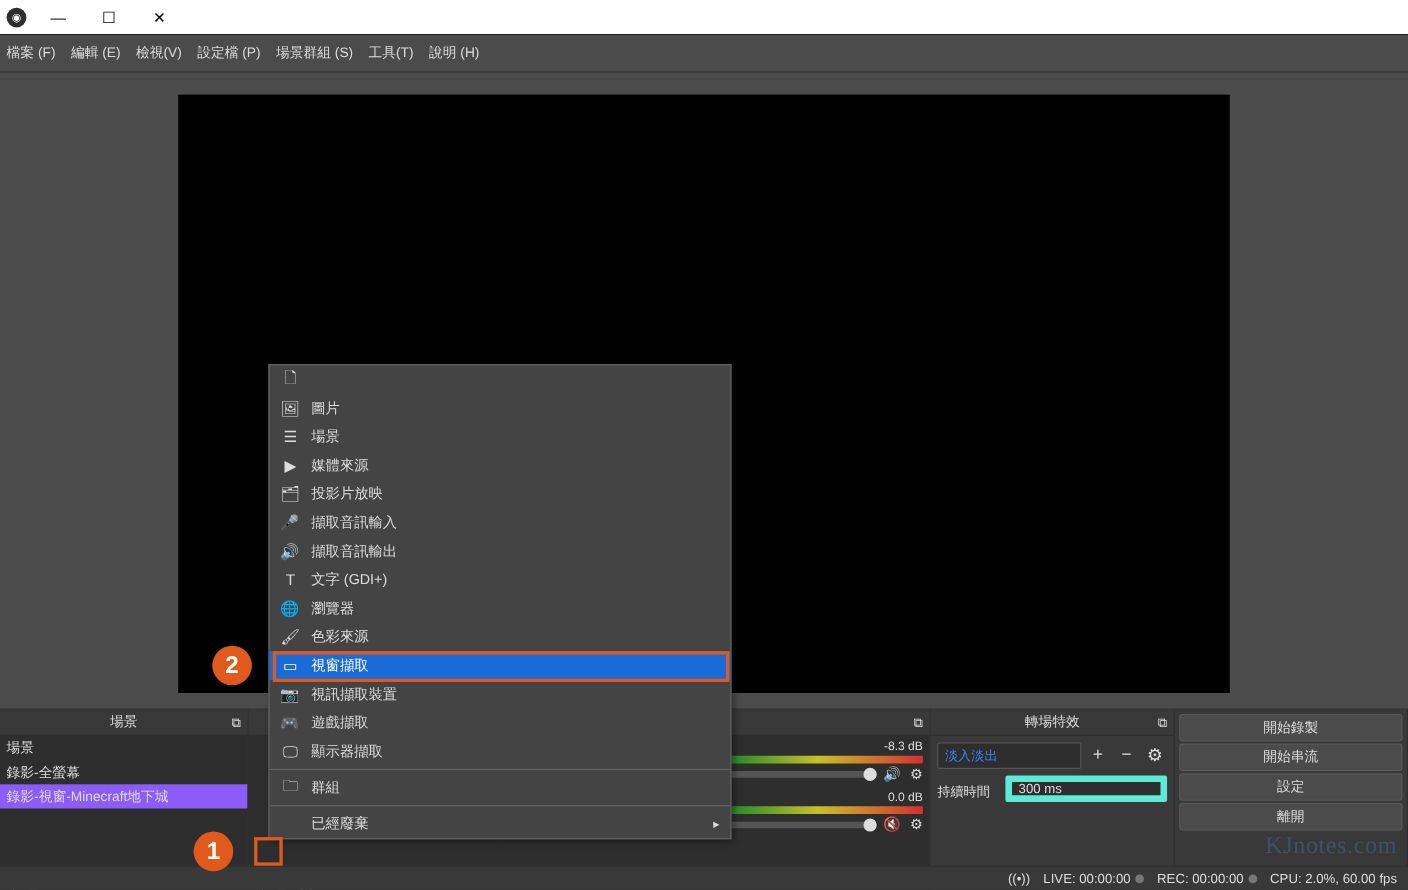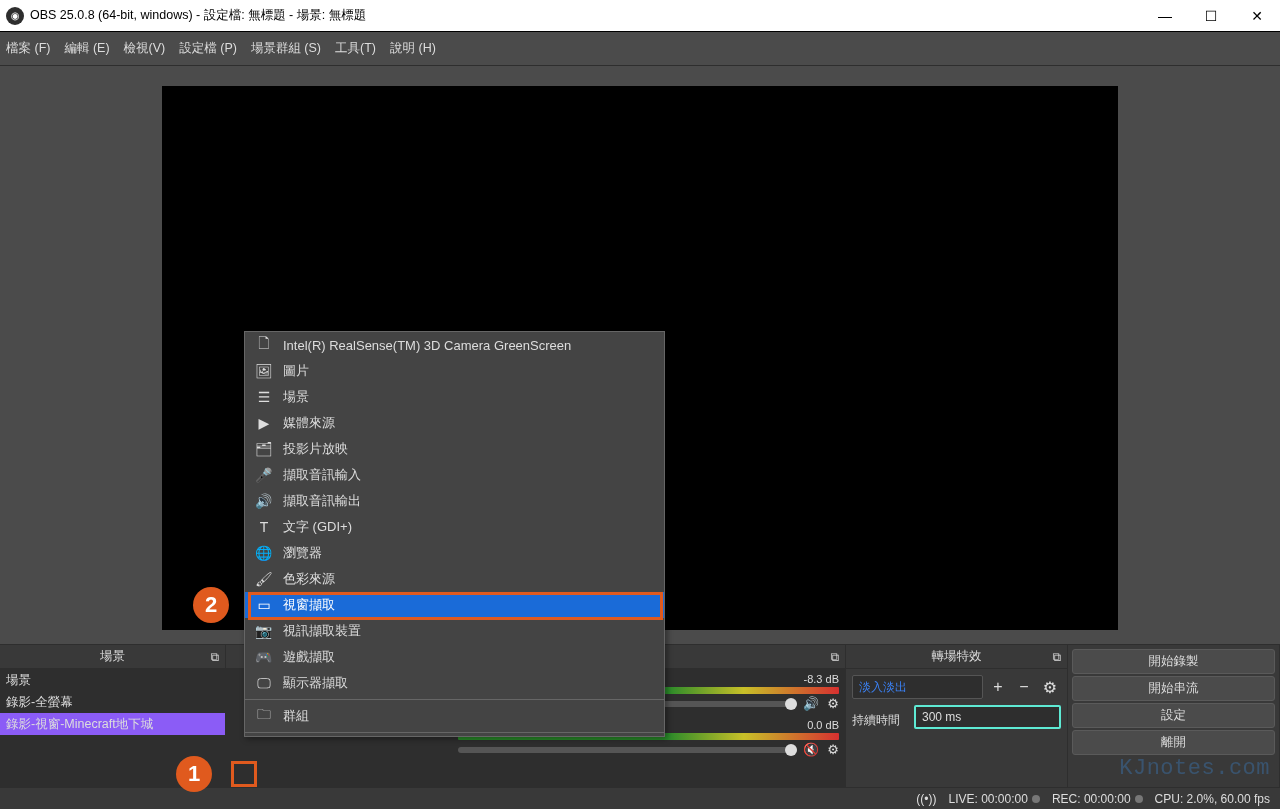--- a/index.html
+++ b/index.html
@@ -35,42 +35,41 @@
 .mixer-slider .knob{position:absolute;width:12px;height:12px;background:#ddd;border-radius:50%;top:-3px;right:0}
 .mixer-icons{display:flex;gap:8px;color:#ddd;font-size:13px;align-items:center}
 .mixer-icons .mute{color:#d04020}
 .transitions-panel{width:222px}
 .trans-body{flex:1;background:#393939;padding:6px;display:flex;flex-direction:column;gap:6px}
 .trans-select{display:flex;align-items:center;gap:4px}
 .trans-select .sel{flex:1;height:24px;background:#2e2e2e;color:#3b82f6;font-size:12px;display:flex;align-items:center;padding:0 6px;border:1px solid #555;border-radius:2px}
 .trans-btn{width:22px;height:22px;color:#ddd;display:flex;align-items:center;justify-content:center;font-size:16px}
 .trans-duration{display:flex;align-items:flex-end;gap:6px}
 .trans-duration .lbl{color:#ddd;font-size:12px;width:56px}
-.trans-duration .inp{flex:1;height:24px;background:#2e2e2e;color:#ddd;font-size:12px;display:flex;align-items:center;padding:0 6px;border:2px solid #5eead4;border-radius:2px}
+.trans-duration .inp{flex:1;height:24px;background:#2e2e2e;color:#ddd;font-size:12px;display:flex;align-items:center;padding:0 6px;border:6px solid #5eead4;border-radius:2px}
 .controls-panel{flex:1}
 .controls-body{flex:1;background:#393939;padding:4px;display:flex;flex-direction:column;gap:2px}
 .ctrl-btn{height:25px;background:#4b4b4b;border:1px solid #5a5a5a;border-radius:3px;color:#ddd;font-size:12.5px;display:flex;align-items:center;justify-content:center}
 .statusbar{position:absolute;left:0;right:0;bottom:0;height:22px;background:#393939;border-top:1px solid #2e2e2e;display:flex;align-items:center;justify-content:flex-end;padding-right:10px;gap:12px;color:#ddd;font-size:12px}
 .statusbar .dot{width:8px;height:8px;border-radius:50%;background:#777;display:inline-block;margin-left:4px}
 .context-menu{position:absolute;left:244px;top:331px;width:421px;background:#444;border:1px solid #666;z-index:100;box-shadow:2px 2px 6px rgba(0,0,0,0.4)}
 .cm-item{height:26px;display:flex;align-items:center;gap:10px;padding:0 10px;color:#ddd;font-size:13px}
 .cm-item.highlight{background:#1a6bd8;color:#fff}
 .cm-item .cm-icon{width:18px;height:18px;display:flex;align-items:center;justify-content:center;font-size:14px}
 .cm-sep{height:1px;background:#666;margin:3px 0}
 .cm-item .arrow{margin-left:auto;font-size:11px}
 .annotation{position:absolute;width:36px;height:36px;border-radius:50%;background:#e05a1e;color:#fff;font-size:22px;font-weight:bold;display:flex;align-items:center;justify-content:center;z-index:200}
 .anno-box{position:absolute;border:3px solid #e05a1e;z-index:150}
-.watermark{position:absolute;right:10px;bottom:28px;color:#3a6a9a;font-size:22px;opacity:0.55;font-family:Liberation Mono, monospace;letter-spacing:0.5px;z-index:50}
+.watermark{position:absolute;right:10px;bottom:28px;color:#3a6a9a;font-size:22px;opacity:0.55;font-family:Liberation Serif, serif;letter-spacing:0.5px;z-index:50}
 </style>
 </head>
 <body>
 
 <div class="titlebar">
   <div class="app-icon">◉</div>
-  <div class="title">OBS 25.0.8 (64-bit, windows) - 設定檔: 無標題 - 場景: 無標題</div>
   <div class="winbtns">
     <div>—</div>
     <div>☐</div>
     <div>✕</div>
   </div>
 </div>
 
 <div class="menubar">
   <span>檔案 (F)</span>
   <span>編輯 (E)</span>
@@ -192,21 +191,20 @@
 <div class="statusbar">
   <span>((•))</span>
   <span><span>LIVE: 00:00:00</span><span class="dot"></span></span>
   <span><span>REC: 00:00:00</span><span class="dot"></span></span>
   <span>CPU: 2.0%, 60.00 fps</span>
 </div>
 
 <div class="context-menu">
   <div class="cm-item">
       <span class="cm-icon">🗋</span>
-      <span>Intel(R) RealSense(TM) 3D Camera GreenScreen</span>
     </div>
   <div class="cm-item">
       <span class="cm-icon">🖼</span>
       <span>圖片</span>
     </div>
   <div class="cm-item">
       <span class="cm-icon">☰</span>
       <span>場景</span>
     </div>
   <div class="cm-item">
@@ -252,20 +250,25 @@
   <div class="cm-item">
       <span class="cm-icon">🖵</span>
       <span>顯示器擷取</span>
     </div>
   <div class="cm-sep"></div>
   <div class="cm-item">
       <span class="cm-icon">🗀</span>
       <span>群組</span>
     </div>
   <div class="cm-sep"></div>
+  <div class="cm-item">
+      <span class="cm-icon"></span>
+      <span>已經廢棄</span>
+      <span class="arrow">▸</span>
+    </div>
 </div>
 
 <div class="anno-box" style="left:231px;top:761px;width:26px;height:26px"></div>
 <div class="annotation" style="left:176px;top:756px">1</div>
 <div class="anno-box" style="left:248px;top:592px;width:415px;height:28px"></div>
 <div class="annotation" style="left:193px;top:587px">2</div>
 
 <div class="watermark">KJnotes.com</div>
 
 </body></html>

